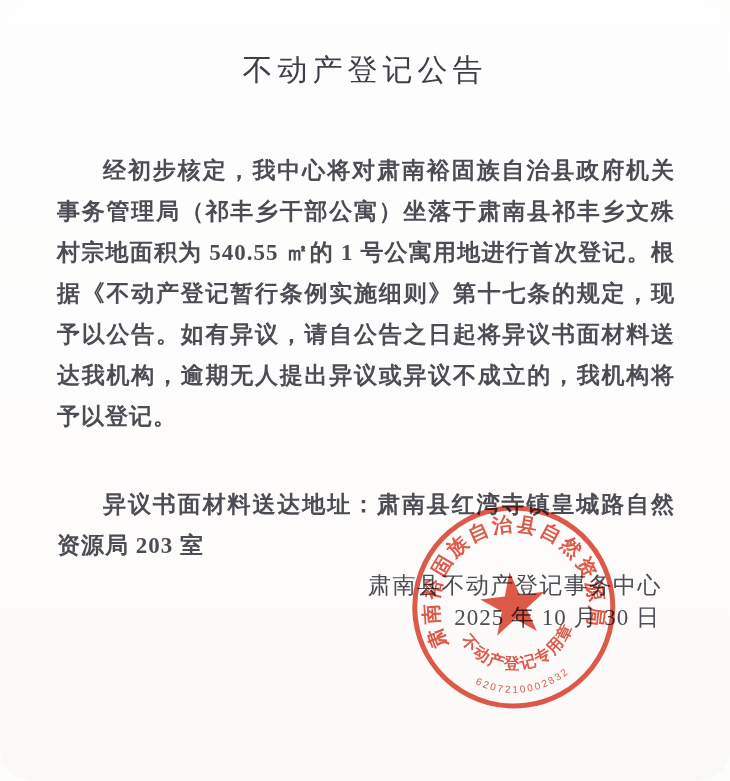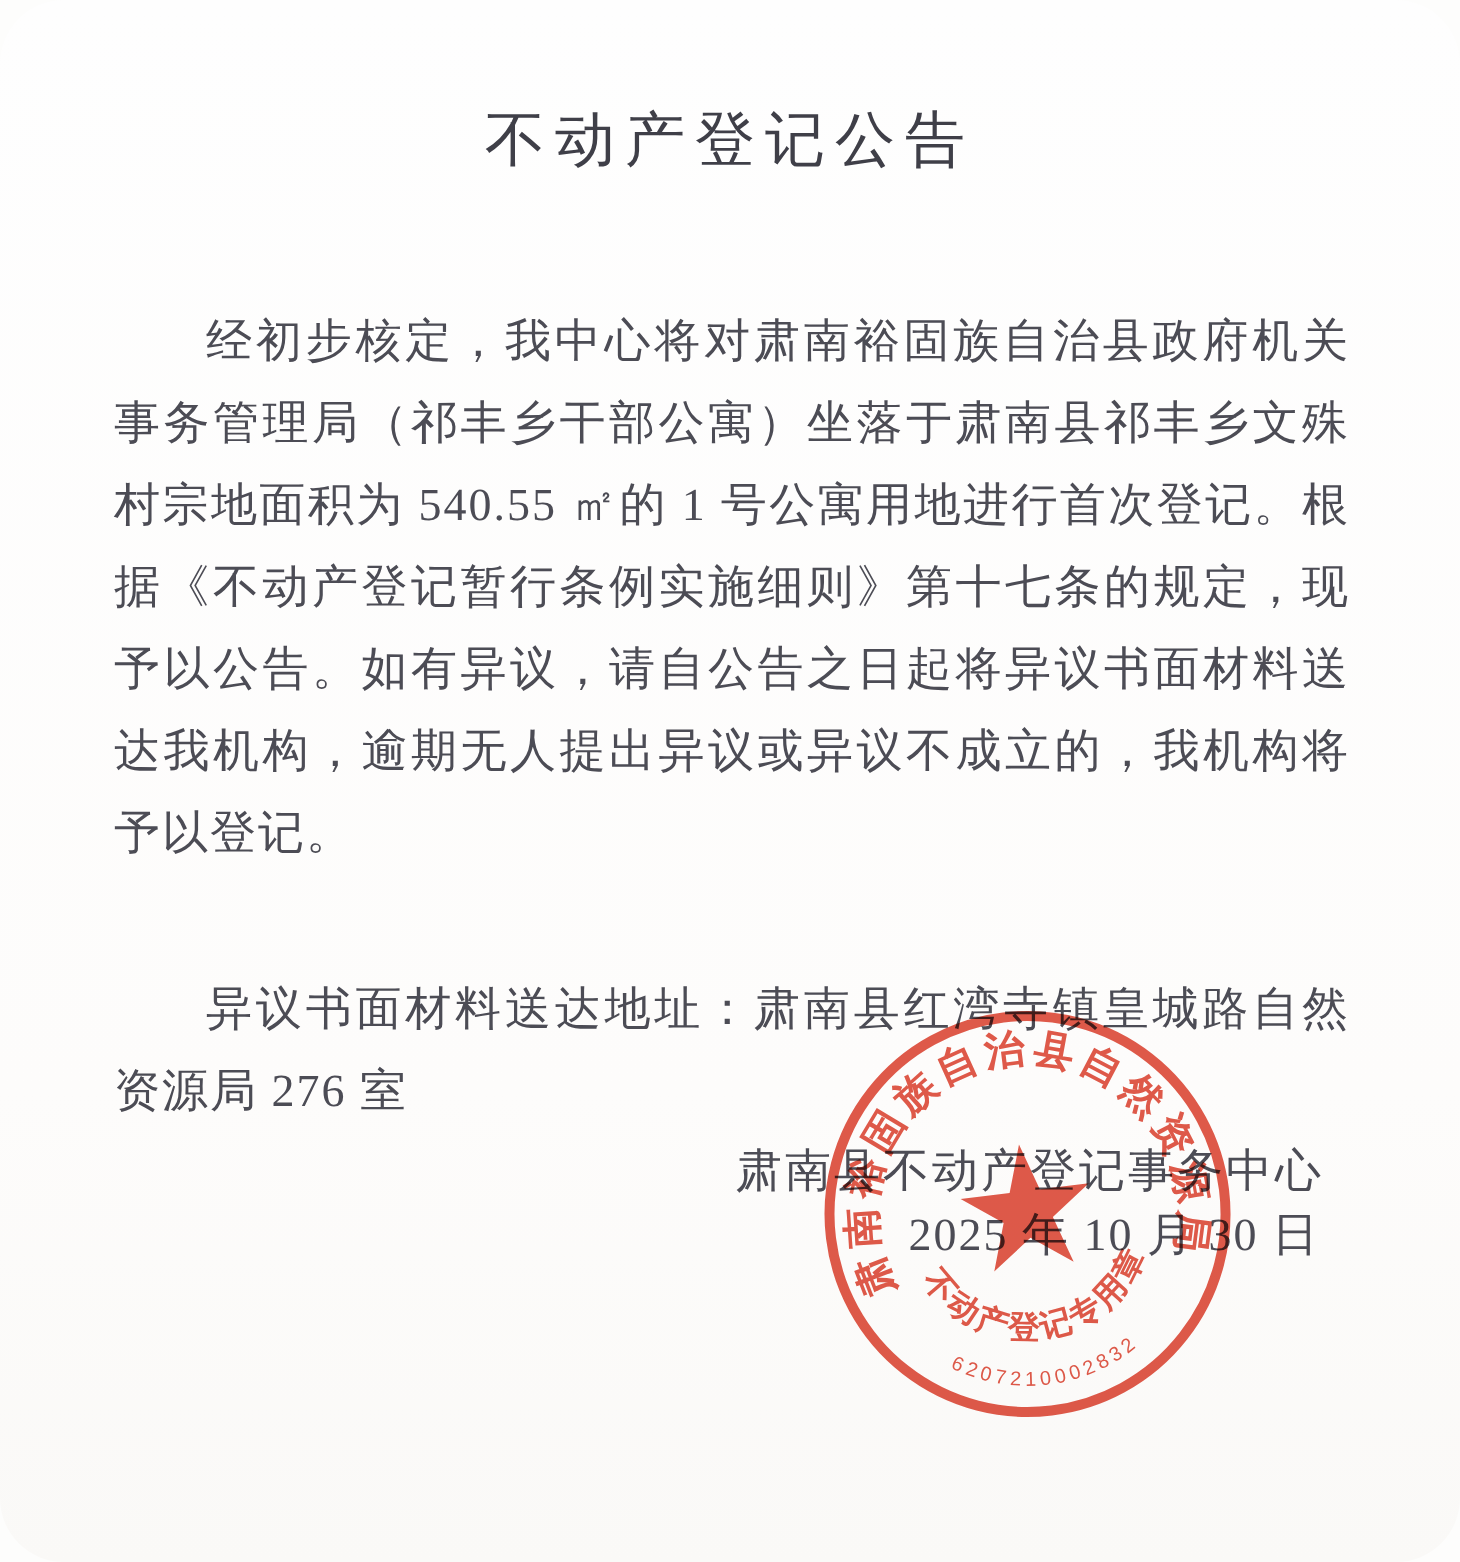--- a/index.html
+++ b/index.html
@@ -20,20 +20,21 @@
     color:#3f3f48;
   }
   .content { position:absolute; top:150px; left:57px; width:618px; }
   .para {
     margin:0;
     font-size:23px; line-height:41px;
     color:#4c4c55;
     letter-spacing:1px;
     text-align:justify; text-justify:inter-character;
     text-indent:2em;
+    font-weight:bold;
   }
   .para + .para { margin-top:47px; }
   .sign-block {
     position:absolute; top:571px; left:368px; width:292px;
     text-align:right; color:#4c4c55;
   }
   .signature {
     font-size:23px; letter-spacing:1.5px; line-height:30px; white-space:nowrap;
   }
   .issue-date {
@@ -51,21 +52,21 @@
 </style>
 </head>
 <body>
 
 <div class="page">
 
   <h1 class="doc-title">不动产登记公告</h1>
 
   <div class="content">
     <p class="para">经初步核定，我中心将对肃南裕固族自治县政府机关事务管理局（祁丰乡干部公寓）坐落于肃南县祁丰乡文殊村宗地面积为 540.55 ㎡的 1 号公寓用地进行首次登记。根据《不动产登记暂行条例实施细则》第十七条的规定，现予以公告。如有异议，请自公告之日起将异议书面材料送达我机构，逾期无人提出异议或异议不成立的，我机构将予以登记。</p>
-    <p class="para">异议书面材料送达地址：肃南县红湾寺镇皇城路自然资源局 276 室</p>
+    <p class="para">异议书面材料送达地址：肃南县红湾寺镇皇城路自然资源局 203 室</p>
   </div>
 
   <div class="sign-block">
     <div class="signature">肃南县不动产登记事务中心</div>
     <div class="issue-date">2025 年 10 月 30 日</div>
   </div>
 
   <svg class="seal-svg" viewBox="0 0 230 230" aria-hidden="true">
 
     <circle cx="115" cy="113" r="99" fill="none" stroke="#dc4331" stroke-width="5"></circle>

